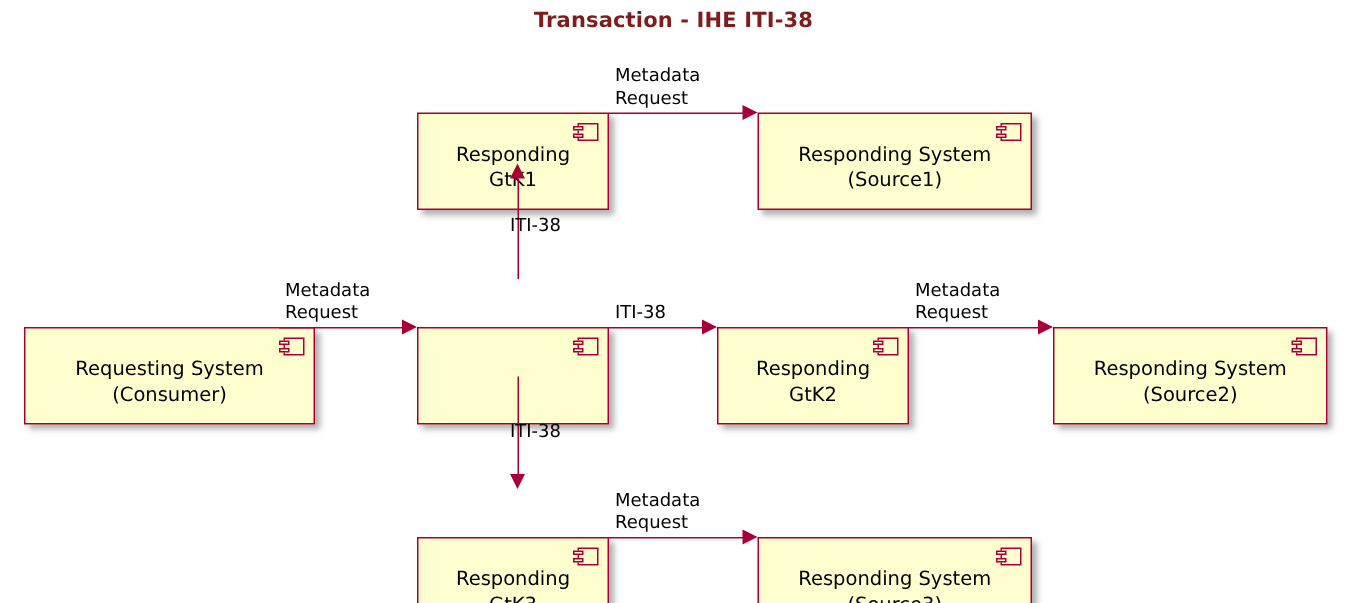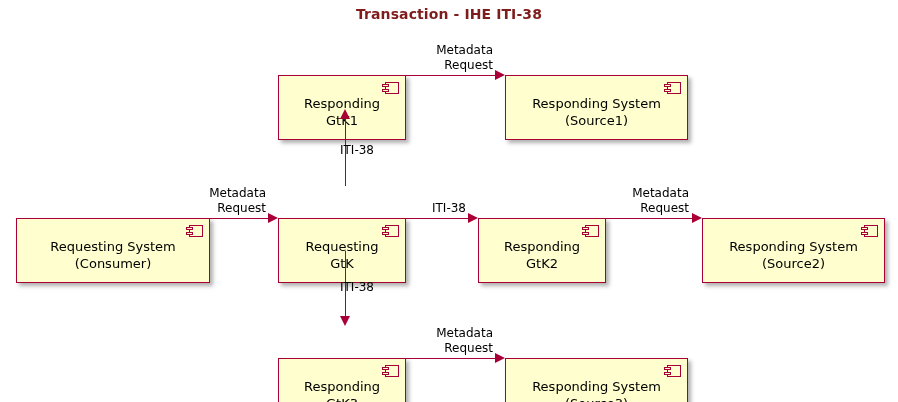--- a/index.html
+++ b/index.html
@@ -107,21 +107,21 @@
     border-left: 5px solid transparent;
     border-right: 5px solid transparent;
     border-top: 10px solid #A80036;
   }
   .edge-label {
     position: absolute;
     font-size: 12px;
     color: #000000;
     line-height: 15px;
     white-space: pre;
-    text-align: right;
+    text-align: left;
   }
   .edge-label.left-aligned { text-align: left; }
 </style>
 </head>
 <body>
 
 <div id="canvas">
 
   <div id="diagram-title">Transaction - IHE ITI-38</div>
 
@@ -159,22 +159,20 @@
     <span class="label">Requesting System
 (Consumer)</span>
   </div>
 
   <div class="component" style="left:278px; top:186px; width:128px; height:65px;">
     <span class="comp-icon">
       <span class="body"></span>
         <span class="tab t1"></span>
         <span class="tab t2"></span>
     </span>
-    <span class="label">Requesting
-GtK</span>
   </div>
 
   <div class="component" style="left:478px; top:186px; width:128px; height:65px;">
     <span class="comp-icon">
       <span class="body"></span>
         <span class="tab t1"></span>
         <span class="tab t2"></span>
     </span>
     <span class="label">Responding
 GtK2</span>

